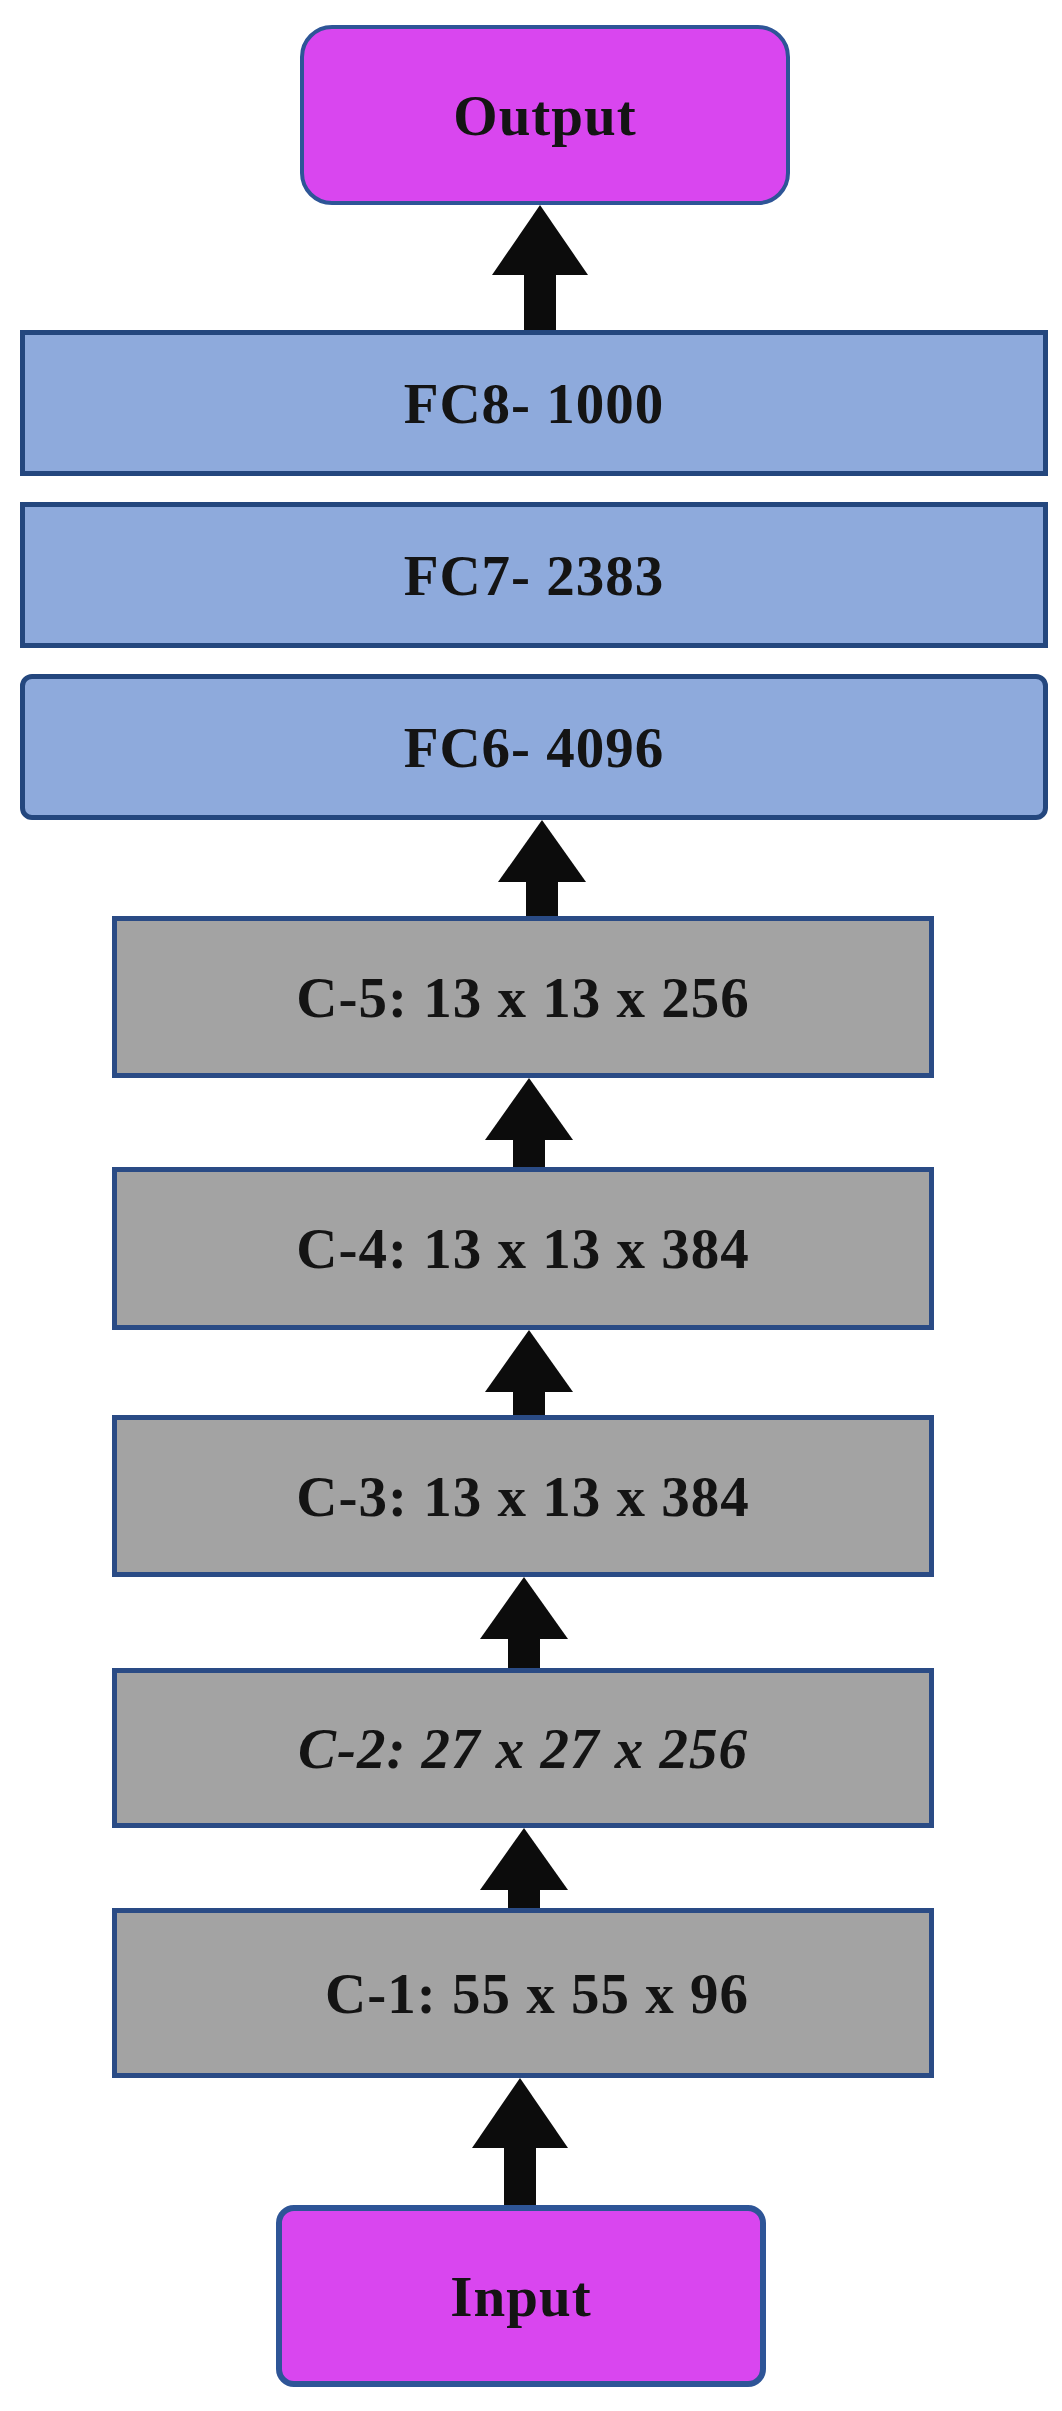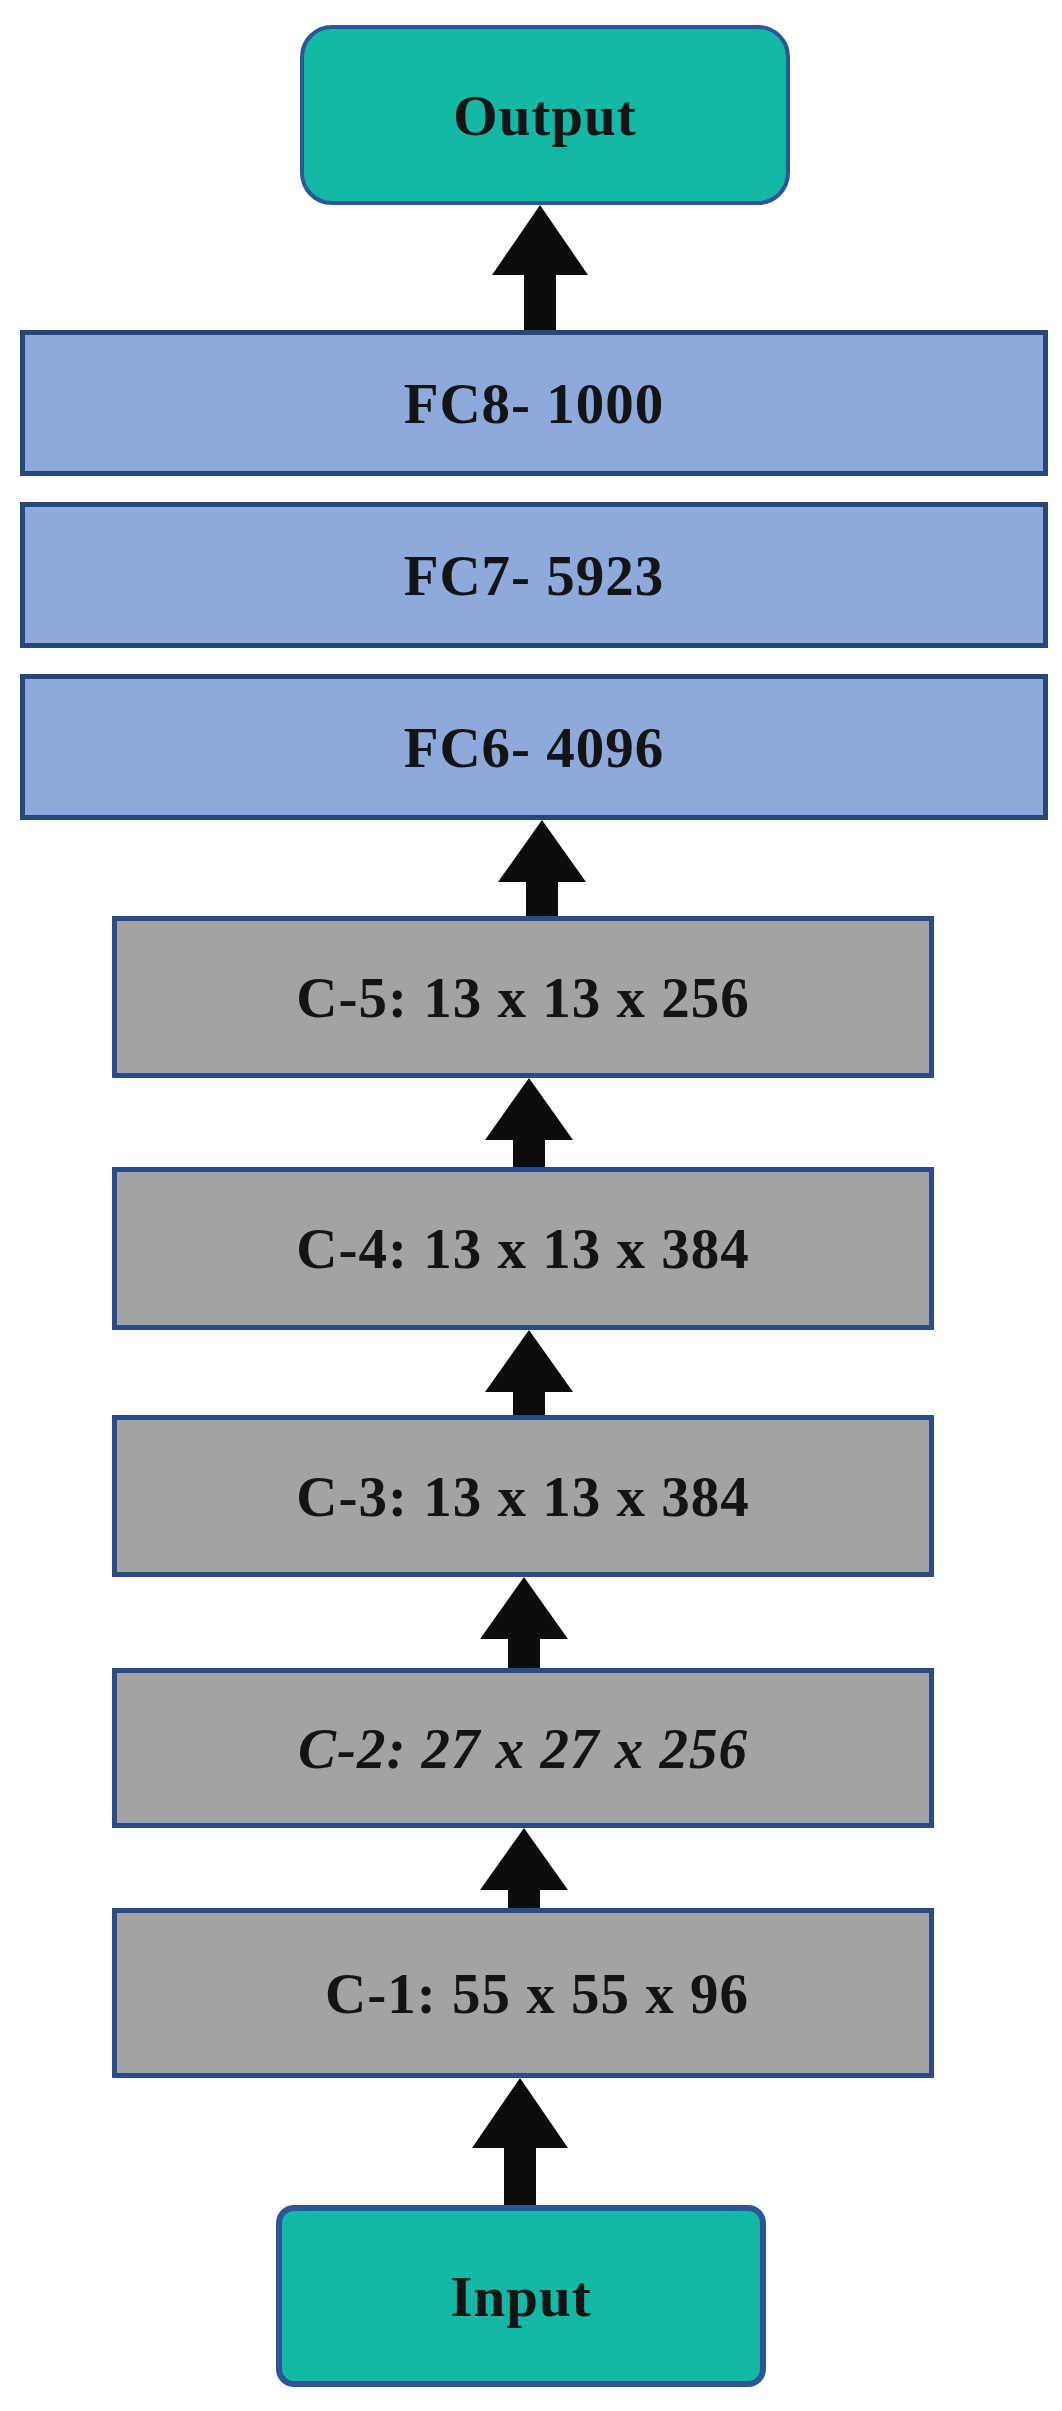--- a/index.html
+++ b/index.html
@@ -35,21 +35,21 @@
   }
   .fc {
     background: #8EAADC;
     border: 5px solid #24477E;
   }
   .conv {
     background: #a3a3a3;
     border: 5px solid #2A4B85;
   }
   .terminal {
-    background: #14b8a6;
+    background: #d946ef;
     border: 4px solid #2E5597;
     border-radius: 32px;
   }
   .terminal.thick {
     border-width: 6px;
     border-radius: 18px;
   }
   .arrow {
     position: absolute;
     display: flex;
@@ -88,24 +88,24 @@
   <div class="arrow large" style="left:492px; top:205px; width:96px; height:125px;">
     <div class="head"></div>
     <div class="shaft"></div>
   </div>
 
   <div class="node fc" style="left:20px; top:330px; width:1028px; height:146px;justify-content:center;">
     <span class="label">FC8- 1000</span>
   </div>
 
   <div class="node fc" style="left:20px; top:502px; width:1028px; height:146px;">
-    <span class="label">FC7- 5923</span>
+    <span class="label">FC7- 2383</span>
   </div>
 
-  <div class="node fc" style="left:20px; top:674px; width:1028px; height:146px;">
+  <div class="node fc" style="left:20px; top:674px; width:1028px; height:146px;border-radius:12px;">
     <span class="label">FC6- 4096</span>
   </div>
 
   <div class="arrow" style="left:498px; top:820px; width:88px; height:96px;">
     <div class="head"></div>
     <div class="shaft"></div>
   </div>
 
   <div class="node conv" style="left:112px; top:916px; width:822px; height:162px;">
     <span class="label">C-5: 13 x 13 x 256</span>

